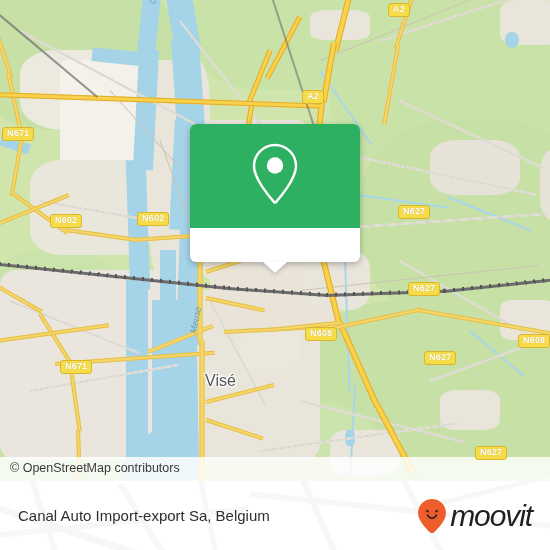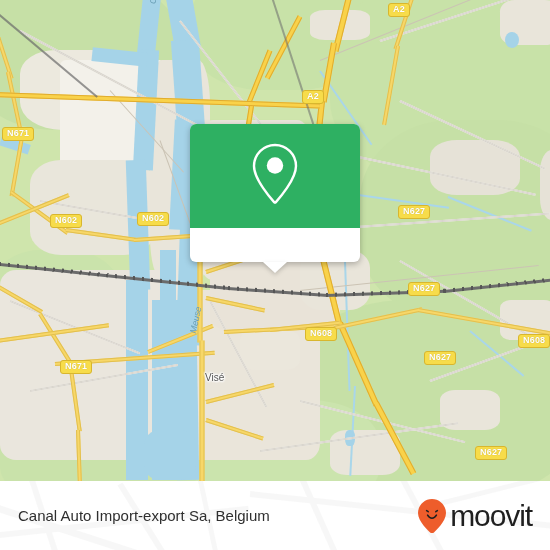--- a/index.html
+++ b/index.html
@@ -34,21 +34,21 @@
   .stream { position: absolute; background: #a9d6ea; transform-origin: 0 50%; }
 
   .shield {
     position: absolute; background: #f7dc4a; border: 1px solid #d8b62e;
     border-radius: 3px; color: #fff; font-size: 9px; font-weight: bold;
     padding: 1px 4px 2px 4px; line-height: 1;
     letter-spacing: .2px; text-shadow: 0 0 1px rgba(0,0,0,.25);
     white-space: nowrap;
   }
   .place-label {
-    position: absolute; color: #555; font-size: 10px;
+    position: absolute; color: #555; font-size: 16px;
     text-shadow: 1px 0 2px #fff, -1px 0 2px #fff, 0 1px 2px #fff, 0 -1px 2px #fff,
                  1px 1px 2px #fff, -1px -1px 2px #fff;
     white-space: nowrap;
   }
   .water-label {
     position: absolute; color: #6a9fb5; font-size: 9px; font-style: italic;
     white-space: nowrap;
   }
 
   
@@ -92,21 +92,21 @@
     background: #ffffff; overflow: hidden;
     display: flex; align-items: center; justify-content: space-between;
     padding: 0 18px 0 18px;
   }
   .footer-bg { position: absolute; inset: 0; opacity: .55; }
   .fline { position: absolute; background: #f2f2f2; transform-origin: 0 50%; }
   .footer-title {
     position: relative; font-size: 15px; color: #2f2f2f; z-index: 2;
     white-space: nowrap;
   }
-  .brand { position: relative; display: flex; align-items: flex-start; z-index: 2; }
+  .brand { position: relative; display: flex; align-items: flex-start; z-index: 2; font-style: italic; }
   .brand-word { font-size: 30px; color: #1f1f1f; letter-spacing: -1.1px; font-weight: normal; }
 </style>
 </head>
 <body>
 
 <div id="root">
 
   <div class="map">
 
     <div class="forest" style="left:-30px;top:-20px;width:210px;height:150px;background:#c6e0a6;"></div>
@@ -231,20 +231,21 @@
     <div class="rail" style="left:444px;top:290px;width:120px;height:2.5px;transform:rotate(-6deg);"></div>
     <div class="rail-ties" style="left:444px;top:289px;width:120px;height:4px;transform:rotate(-6deg);"></div>
     <div class="rail" style="left:-10px;top:6px;width:140px;height:2px;transform:rotate(40deg);opacity:.7;"></div>
     <div class="rail" style="left:270px;top:-10px;width:140px;height:2px;transform:rotate(72deg);opacity:.55;"></div>
 
     <div class="water-label" style="left:148px;top:4px;transform:rotate(-90deg);transform-origin:0 0;">Canal</div>
     <div class="water-label" style="left:188px;top:332px;transform:rotate(-78deg);transform-origin:0 0;">Meuse</div>
 
     <div class="place-label" style="left:205px;top:372px;">Visé</div>
 
+    <div class="attrib">© OpenStreetMap contributors</div>
   <div class="shield" style="left: 2px; top: 127px;">N671</div>
       <div class="shield" style="left: 50px; top: 214px;">N602</div>
       <div class="shield" style="left: 137px; top: 212px;">N602</div>
       <div class="shield" style="left: 388px; top: 3px;">A2</div>
       <div class="shield" style="left: 302px; top: 90px;">A2</div>
       <div class="shield" style="left: 398px; top: 205px;">N627</div>
       <div class="shield" style="left: 408px; top: 282px;">N627</div>
       <div class="shield" style="left: 305px; top: 327px;">N608</div>
       <div class="shield" style="left: 518px; top: 334px;">N608</div>
       <div class="shield" style="left: 424px; top: 351px;">N627</div>

